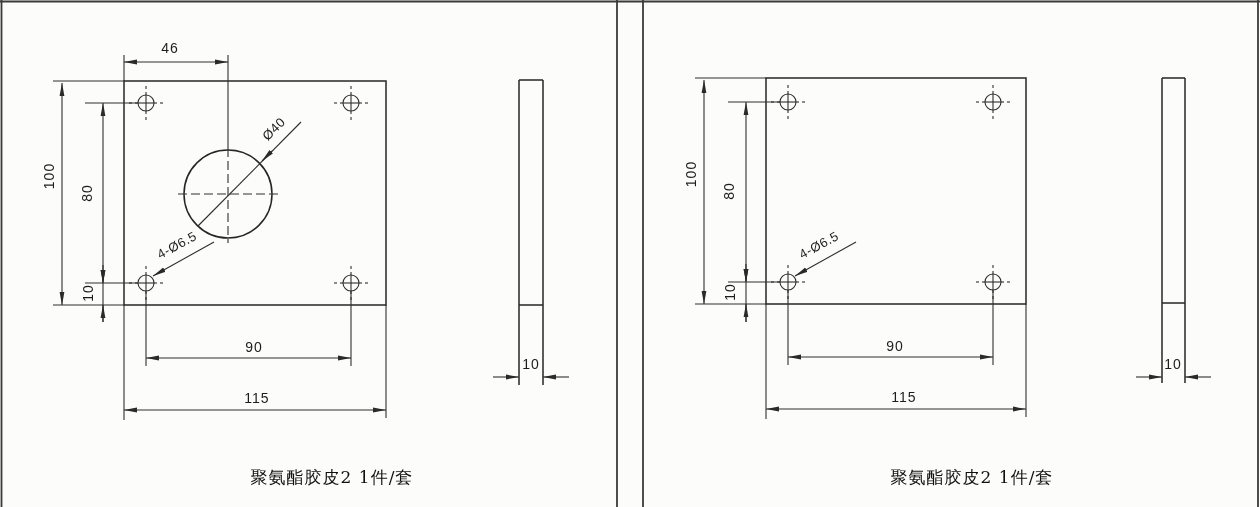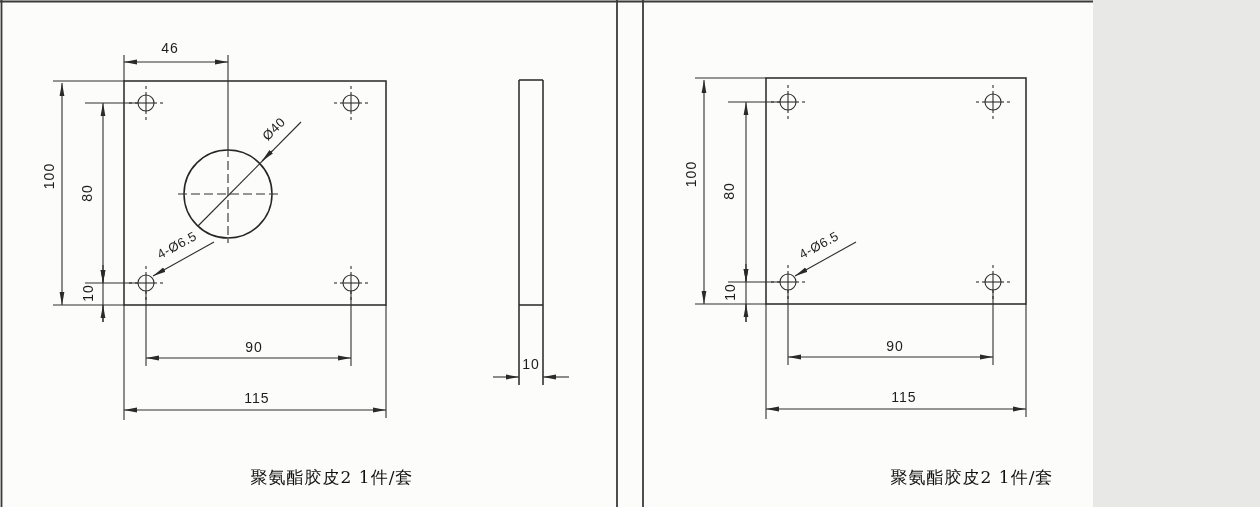--- a/index.html
+++ b/index.html
@@ -1,16 +1,16 @@
 <!DOCTYPE html>
 <html><head>
 <meta charset="utf-8">
 <style>
   html,body{margin:0;padding:0;background:#e8e8e6;}
-  .sheet{width:1093px;height:507px;background:#fcfcfb;position:relative;overflow:hidden;}
+  .sheet{width:1260px;height:507px;background:#fcfcfb;position:relative;overflow:hidden;}
   svg{display:block;}
   .dim-text{font-family:"Liberation Sans","DejaVu Sans",sans-serif;font-size:14px;fill:#1d1d1d;letter-spacing:1px;}
   .leader-text{font-family:"Liberation Sans","DejaVu Sans",sans-serif;font-size:13px;fill:#1d1d1d;letter-spacing:0.5px;}
   .caption-text{font-family:"DejaVu Serif","Liberation Serif",serif;font-size:17px;fill:#111;letter-spacing:1px;}
   .ln{stroke:#2e2e2e;stroke-width:1.1;fill:none;}
   .thick{stroke:#262626;stroke-width:1.5;fill:none;}
   .dash{stroke:#2e2e2e;stroke-width:1.1;fill:none;stroke-dasharray:9 4;}
   .border{stroke:#3a3a3a;stroke-width:1.8;fill:none;}
 </style>
 </head>

